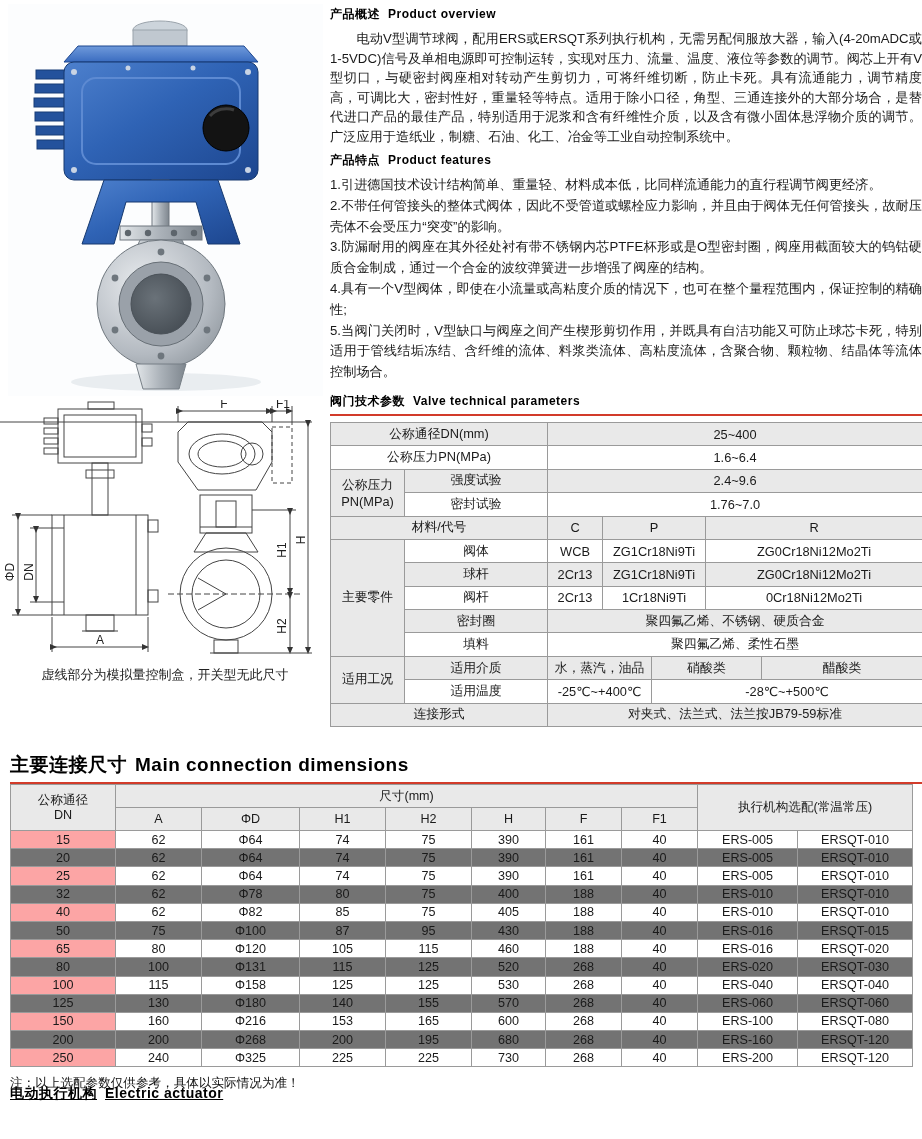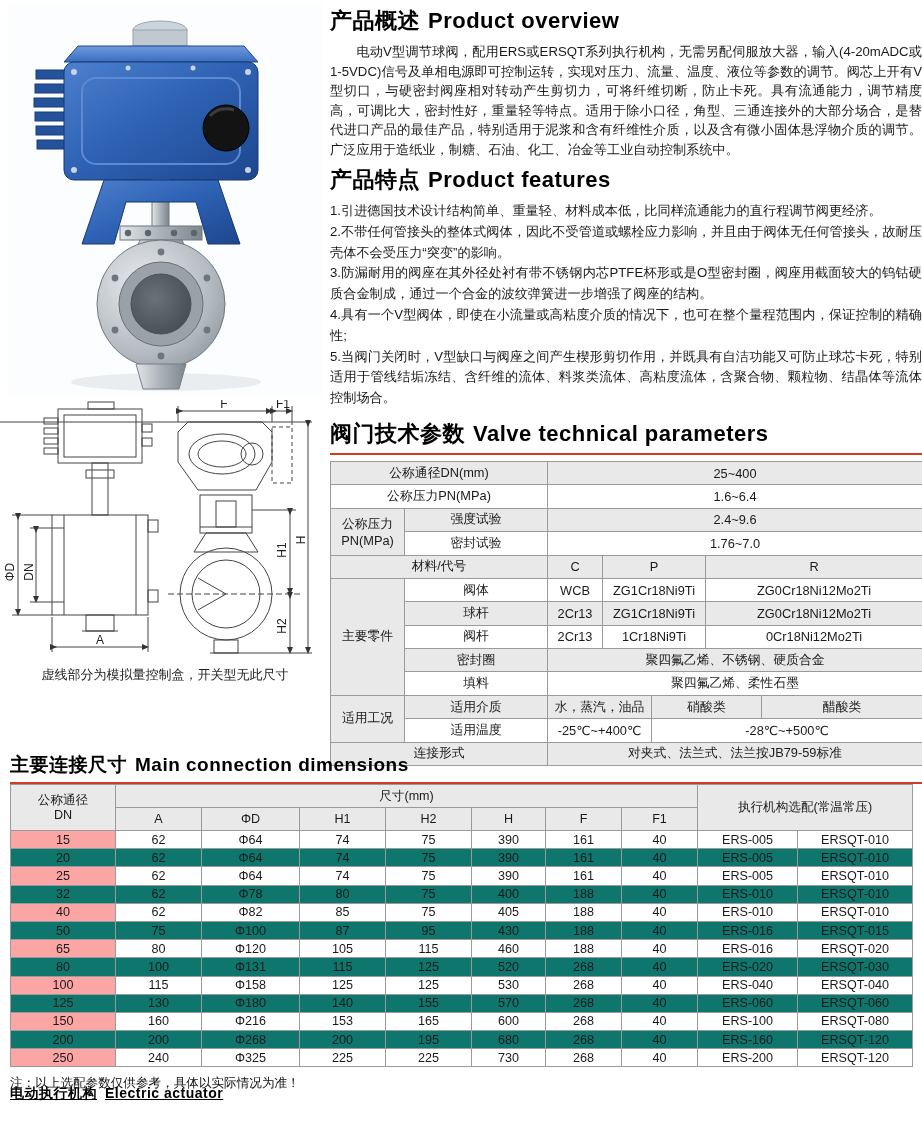--- a/index.html
+++ b/index.html
@@ -1,21 +1,21 @@
 <!DOCTYPE html>
 <html><head>
 <meta charset="utf-8">
 <style>
   * { margin:0; padding:0; box-sizing:border-box; }
   html,body { width:922px; height:1139px; background:#ffffff; overflow:hidden;
               font-family:"Liberation Sans","DejaVu Sans",sans-serif; color:#1a1a1a; }
   .page { position:relative; width:922px; height:1139px; background:#fff; }
 
   
-  .sec-title { font-size:22px; font-weight:bold; color:#000; letter-spacing:0.5px; }
+  .sec-title { font-size:12px; font-weight:bold; color:#000; letter-spacing:0.5px; }
   .sec-title .en { margin-left:8px; }
   .red-rule { height:2px; background:#d23b2a; border:0; }
 
   
   .photo-wrap { position:absolute; left:8px; top:4px; width:315px; height:392px; }
   .drawing-wrap { position:absolute; left:0px; top:400px; width:330px; height:262px; }
   .drawing-caption { position:absolute; left:0; top:666px; width:330px; text-align:center;
                      font-size:13px; color:#222; }
 
   
@@ -37,21 +37,21 @@
   table.vtable tr.shade td.g, table.vtable tr.plain td.g { background:#e9e9e9; }
 
   
   .dims-wrap { position:absolute; left:10px; top:752px; width:912px; }
   table.dimtable { border-collapse:collapse; table-layout:fixed; width:902px;
                    font-size:12.6px; }
   table.dimtable th, table.dimtable td { border:1px solid #9a9a9a; text-align:center;
                    padding:0 2px; font-weight:normal; overflow:hidden; white-space:nowrap; }
   table.dimtable thead th { background:#e9e9e9; height:23px; line-height:15px; }
   table.dimtable tbody td { height:18.2px; background:#fff; }
-  table.dimtable tbody tr.alt td { background:#0f766e; }
+  table.dimtable tbody tr.alt td { background:#737373; }
   table.dimtable tbody td.dn { background:#fca5a5; }
   .note { margin-top:8px; font-size:12.6px; color:#111; }
 
   
   .actuator-wrap { position:absolute; left:10px; top:1085px; width:900px; }
   .actuator-wrap .sec-title { font-size:14px;text-decoration:underline; }
   .actuator-sub { margin-top:6px; font-size:13.5px; font-weight:bold; letter-spacing:1.5px; color:#222; }
 
   svg text { font-family:"Liberation Sans","DejaVu Sans",sans-serif; }
 </style>

